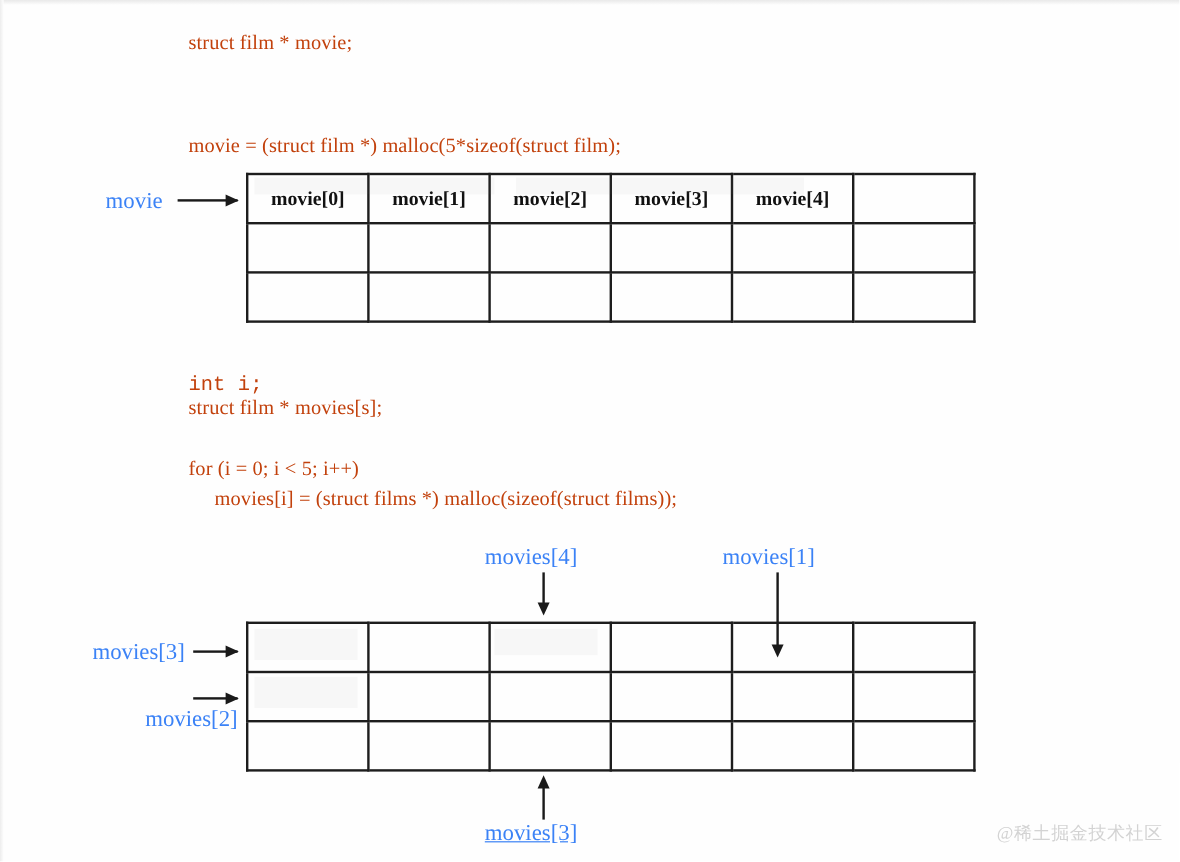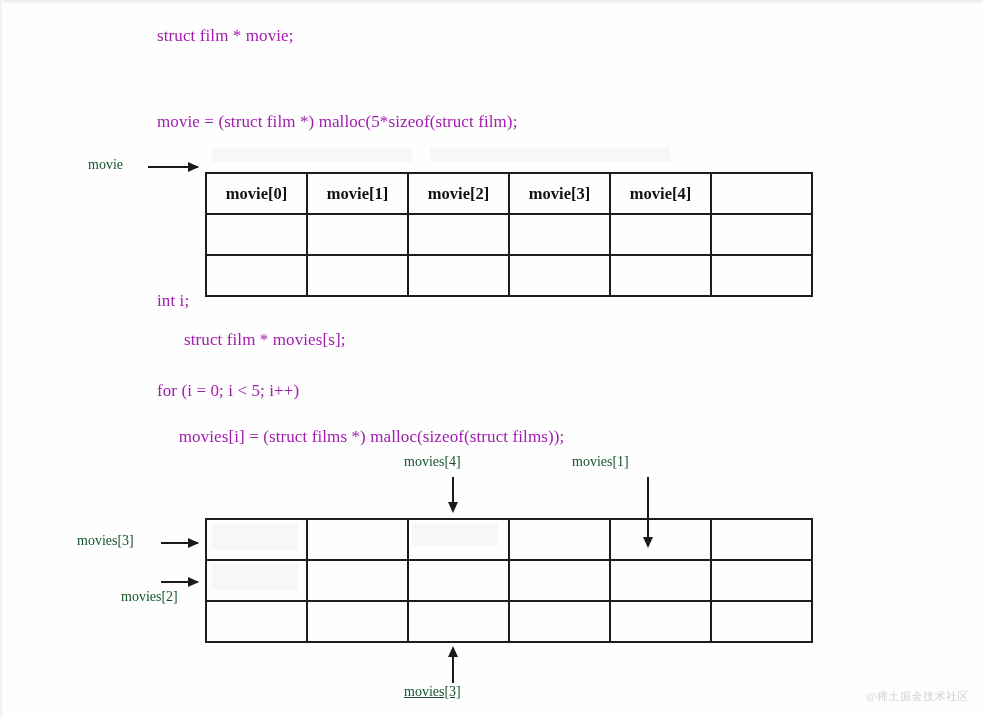--- a/index.html
+++ b/index.html
@@ -34,49 +34,49 @@
     left: 0; top: 0; width: 3px; height: 718px;
     background: linear-gradient(to right, #ededed, #fdfdfd);
   }
 
   .code-line {
     position: absolute;
     font-family: "Liberation Serif", "DejaVu Serif", serif;
     font-size: 17px;
     letter-spacing: 0.1px;
     white-space: pre;
-    color: #a21caf;
+    color: #c2410c;
   }
 
   .label {
     position: absolute;
     font-family: "Liberation Serif", "DejaVu Serif", serif;
-    font-size: 14px;
+    font-size: 19px;
     white-space: nowrap;
-    color: #14532d;
+    color: #3b82f6;
   }
 
   
   .mem-table {
     position: absolute;
     border-collapse: collapse;
     table-layout: fixed;
   }
   .mem-table td {
     border: 2.2px solid #1d1d1d;
     height: 39px;
     text-align: center;
     vertical-align: middle;
     font-family: "Liberation Serif", "DejaVu Serif", serif;
     font-size: 16.5px;
     font-weight: 700;
     color: #111;
     padding: 0;
   }
-  #table-upper { left: 205px; top: 144px; width: 594px; margin-top: 28px; }
+  #table-upper { left: 205px; top: 144px; width: 594px; }
   #table-upper td { width: 99px; }
   #table-lower { left: 205px; top: 518px; width: 594px; }
   #table-lower td { width: 99px; }
 
   
   .ghost {
     position: absolute;
     background: rgba(120,125,135,0.055);
     pointer-events: none;
   }
@@ -123,21 +123,21 @@
     border-left: 5.2px solid transparent;
     border-right: 5.2px solid transparent;
     border-bottom: 11px solid #1a1a1a;
   }
 
   .watermark {
     position: absolute;
     right: 14px;
     bottom: 14px;
     font-family: Liberation Serif, serif;
-    font-size: 11px;
+    font-size: 15px;
     color: #d3d3d3;
     letter-spacing: 0.5px;
     white-space: nowrap;
   }
 </style>
 </head>
 <body>
 
 <div class="page-bg"></div>
 <div class="scan-edge-top"></div>
@@ -176,32 +176,32 @@
     <td></td>
     <td></td>
     <td></td>
   </tr>
 </tbody>
   </table>
 
 <div class="ghost" style="left:212px; top:148px; width:200px; height:14px;"></div>
 <div class="ghost" style="left:430px; top:148px; width:240px; height:14px;"></div>
 
-<div class="code-line" style="left:157px; top:291px;">int i;</div>
-
-<div class="code-line" style="left:157px; top:330px;margin-left:27px;">struct film * movies[s];</div>
+<div class="code-line" style="left:157px; top:312px;font-family:Liberation Mono, monospace;">int i;</div>
+
+<div class="code-line" style="left:157px; top:330px;">struct film * movies[s];</div>
 
 <div class="code-line" style="left:157px; top:381px;">for (i = 0; i &lt; 5; i++)</div>
 
-<div class="code-line" style="left:157px; top:406px;margin-top:21px;">     movies[i] = (struct films *) malloc(sizeof(struct films));</div>
+<div class="code-line" style="left:157px; top:406px;">     movies[i] = (struct films *) malloc(sizeof(struct films));</div>
 
 <div class="label" style="left:404px; top:454px;text-align:right;">movies[4]</div>
 <div class="arrow-v-down" style="left:452px; top:477px; height:27px;"></div>
 
-<div class="label" style="left:572px; top:454px;text-align:right;">movies[1]</div>
+<div class="label" style="left:602px; top:454px;text-align:right;">movies[1]</div>
 <div class="arrow-v-down" style="left:647px; top:477px; height:62px;"></div>
 
 <div class="label" style="left:77px; top:533px;">movies[3]</div>
 <div class="arrow-h" style="left:161px; top:542px; width:37px;"></div>
 
 <div class="label" style="left:77px; top:589px;margin-left:44px;">movies[2]</div>
 <div class="arrow-h" style="left:161px; top:581px; width:37px;"></div>
 
 <table class="mem-table" id="table-lower">
   <tbody>

